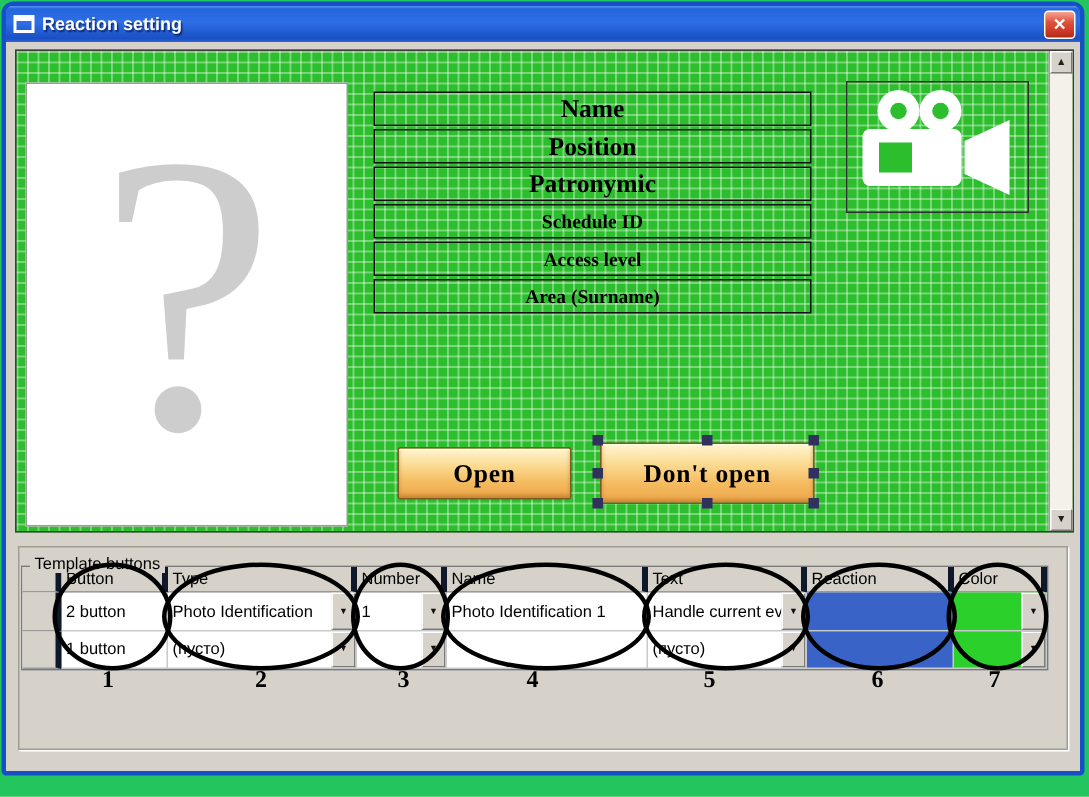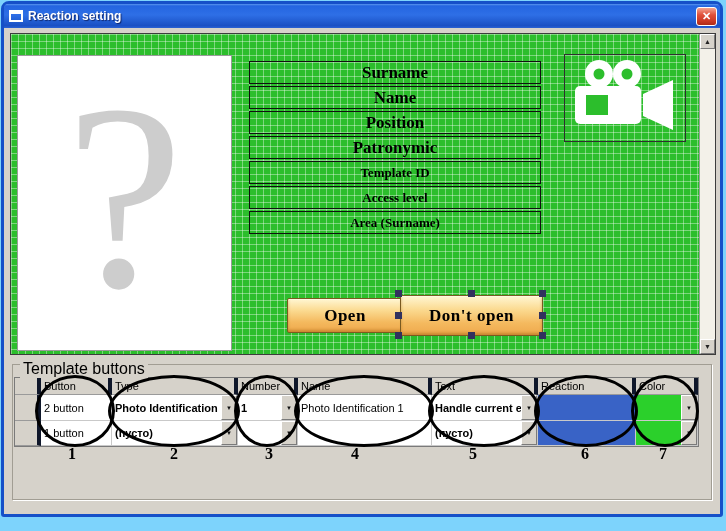--- a/index.html
+++ b/index.html
@@ -1,18 +1,18 @@
 <!DOCTYPE html>
 <html><head>
 <meta charset="utf-8">
 <style>
   * { margin:0; padding:0; box-sizing:border-box; }
   html,body { width:726px; height:531px; }
   body { font-family:"Liberation Sans", sans-serif; background:#fff; }
-  .page { position:relative; width:726px; height:531px; background:#7dd3fc; overflow:hidden; }
+  .page { position:relative; width:726px; height:531px; background:#22c55e; overflow:hidden; }
 
   
   .window { position:absolute; left:1px; top:1px; width:722px; height:516px;
             border:3px solid #1550C8; border-radius:8px 8px 3px 3px; background:#D6D2CA; }
   .titlebar { position:absolute; left:0; top:0; right:0; height:24px; display:flex; align-items:center;
               padding:0 3px 0 5px; border-radius:4px 4px 0 0;
               background:linear-gradient(180deg,#5A96EE 0%,#2465E0 8%,#2E6FE6 45%,#1A50C4 90%,#2A62D4 100%); }
   .win-icon { width:14px; height:12px; border:2px solid #fff; border-top-width:4px; margin-right:5px; }
   .title { color:#fff; font-size:12px; font-weight:bold; text-shadow:1px 1px 1px rgba(0,0,40,.6); }
   .close-btn { margin-left:auto; width:21px; height:19px; border:1px solid #fff; border-radius:3px;
@@ -44,37 +44,37 @@
   .sbtn { position:absolute; left:0; width:15px; height:15px; background:#D6D2CA; border:1px solid;
           border-color:#fff #7a7a7a #7a7a7a #fff; display:flex; align-items:center; justify-content:center;
           font-size:7px; color:#222; font-style:normal; }
   .sbtn.up { top:0; } .sbtn.down { bottom:0; }
 
   .card-btn { position:absolute; display:flex; align-items:center; justify-content:center;
               font-family:"Liberation Serif", serif; font-weight:bold; font-size:17px; letter-spacing:.5px; color:#000;
               background:linear-gradient(180deg,#FFF6D2 0%,#FBDA90 35%,#F4B95E 70%,#EFA84C 100%);
               border:1px solid #7a5a20; border-radius:2px;
               box-shadow:inset 0 1px 0 #fff8e0, inset 0 -2px 3px rgba(150,90,10,.45); }
-  .btn-open { left:276px; top:264px; width:116px; height:35px; }
+  .btn-open { left:254px; top:264px; width:116px; height:35px; }
   .btn-dont { left:389px; top:261px; width:143px; height:41px; }
   .handle { position:absolute; width:7px; height:7px; background:#31315E; }
 
   
   .bottom-panel { position:absolute; left:0; top:328px; width:716px; height:158px; background:#D6D2CA; }
   .groupbox { position:absolute; left:8px; top:8px; width:700px; height:136px;
               border:1px solid #A19D93; box-shadow:1px 1px 0 #ffffff; }
-  .group-label { position:absolute; left:16px; top:4px; font-size:16px; background:#D6D2CA; padding:0 3px; z-index:2; }
+  .group-label { position:absolute; left:16px; top:14px; font-size:11px; background:#D6D2CA; padding:0 3px; z-index:2; }
 
   .grid-table { position:absolute; left:10px; top:21px; display:grid; z-index:1;
     grid-template-columns:26px 71px 126px 60px 134px 106px 98px 62px;
     grid-template-rows:17px 26px 25px; background:#fff; border:1px solid #7a7a7a; }
   .cell { border-right:1px solid #c9c9c9; border-bottom:1px solid #c9c9c9; font-size:11px; color:#000;
           display:flex; align-items:center; padding-left:3px; white-space:nowrap; overflow:hidden; }
   .cell.hdr, .cell.sel { background:#D6D2CA; border-right:4px solid #0f172a; border-bottom:1px solid #9a9a9a; }
-  .cell.cmb, .cell.fill { padding:0;font-weight:bold; }
+  .cell.cmb, .cell.fill { padding:0; }
   .ctext { flex:1; padding-left:3px; white-space:nowrap; overflow:hidden; }
   .cbtn { flex:0 0 16px; width:16px; height:100%; margin-left:auto; background:#D6D2CA; border:1px solid;
           border-color:#fff #7a7a7a #7a7a7a #fff; display:flex; align-items:center; justify-content:center;
           font-size:6px; color:#111; font-style:normal; }
 
   .ellipse { position:absolute; border:3px solid #000; border-radius:50%; background:transparent;
              z-index:3; pointer-events:none; }
   .anno-num { position:absolute; top:89px; width:14px; text-align:center; z-index:3;
               font-family:"Liberation Serif", serif; font-weight:bold; font-size:16px; color:#000; }
 
@@ -98,25 +98,24 @@
 
     <div class="client">
 
       <div class="green-panel">
 
         <div class="photo">
           <span class="qmark">?</span>
         </div>
 
         <div class="fields">
-          <div class="field lg">Surname</div>
           <div class="field lg">Name</div>
           <div class="field lg">Position</div>
           <div class="field lg">Patronymic</div>
-          <div class="field sm">Template ID</div>
+          <div class="field sm">Schedule ID</div>
           <div class="field sm">Access level</div>
           <div class="field sm">Area (Surname)</div>
         </div>
 
         <div class="camera-box">
           <svg width="112" height="80" viewBox="0 0 112 80">
             <circle cx="30" cy="16" r="14" fill="#ffffff"></circle>
             <circle cx="30" cy="16" r="5.5" fill="#2CBE2C"></circle>
             <circle cx="58" cy="16" r="14" fill="#ffffff"></circle>
             <circle cx="58" cy="16" r="5.5" fill="#2CBE2C"></circle>

